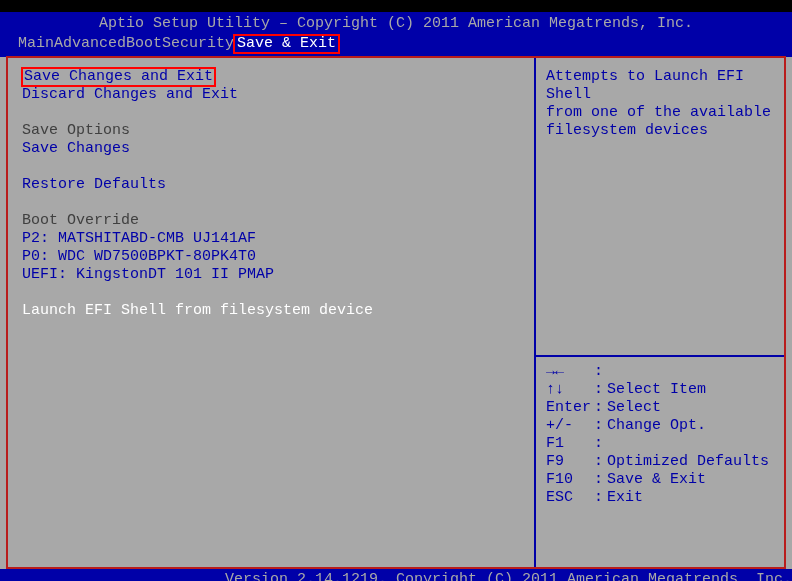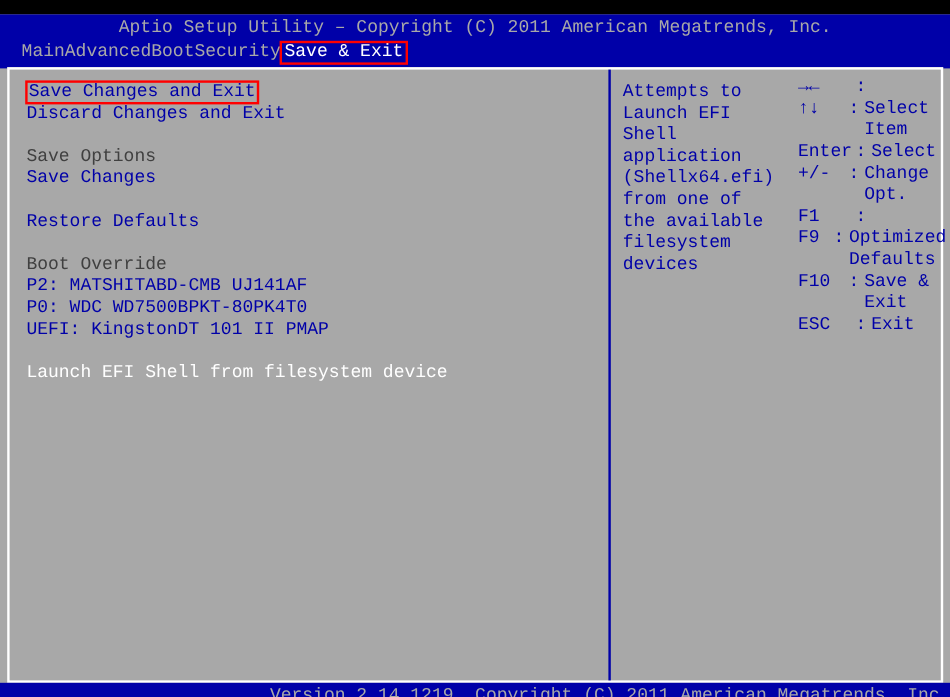--- a/index.html
+++ b/index.html
@@ -45,32 +45,32 @@
     outline-offset: -1px;
     padding: 0 3px;
   }
   .body-wrap {
     position: absolute;
     top: 44px;
     left: 6px;
     right: 6px;
     bottom: 24px;
     background: #a8a8a8;
-    border: 2px solid #ffffff;
+    border: 2px solid #b91c1c;
     display: flex;
   }
   .left-panel {
     flex: 1;
     border-right: 2px solid #0000a8;
     padding: 10px 14px;
   }
   .right-panel {
-    width: 275px;
-    display: flex;
-    flex-direction: row;
+    width: 248px;
+    display: flex;
+    flex-direction: column;
     border-radius: 19px;
   }
   .right-top {
     flex: 1;
     padding: 10px 10px;
     color: #0000a8;
   }
   .right-divider {
     border-top: 2px solid #0000a8;
     margin-top: auto;
@@ -148,21 +148,20 @@
       <div class="line-blue cursorable">UEFI: KingstonDT 101 II PMAP</div>
 
       <div class="spacer"></div>
 
       <div class="line-white cursorable">Launch EFI Shell from filesystem device</div>
     </div>
 
     <div class="right-panel">
       <div class="right-top">
         <div>Attempts to Launch EFI Shell</div>
-        <div>application (Shellx64.efi)</div>
         <div>from one of the available</div>
         <div>filesystem devices</div>
       </div>
       <div class="right-divider"></div>
       <div class="right-bottom">
         <div class="help-line">
             <span class="help-key">→←</span>
             <span class="help-colon">:</span>
           </div>
         <div class="help-line">

